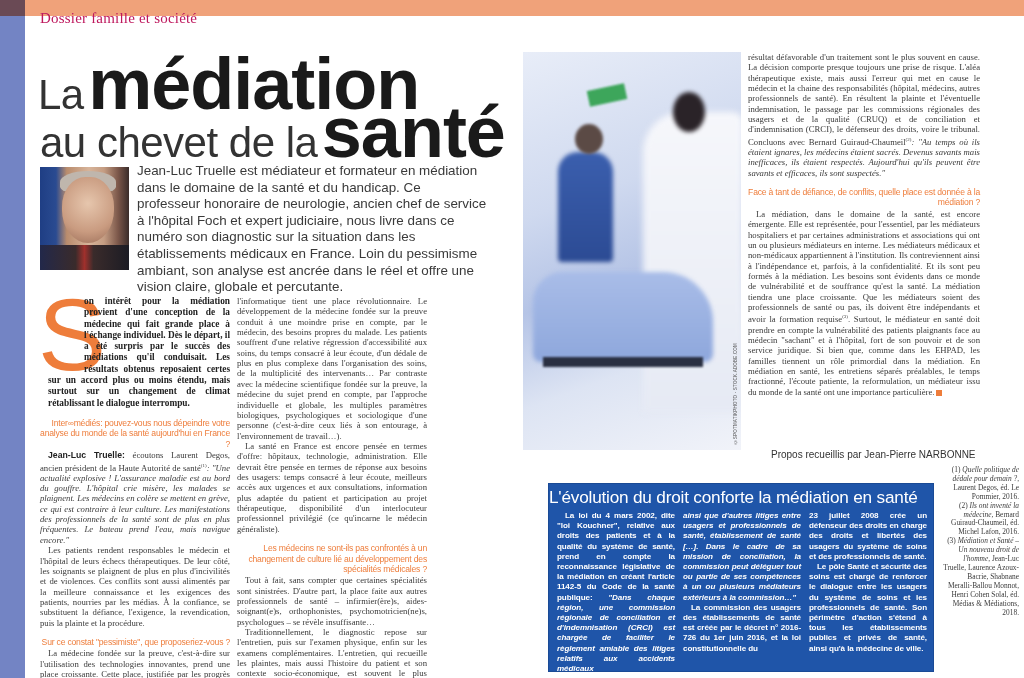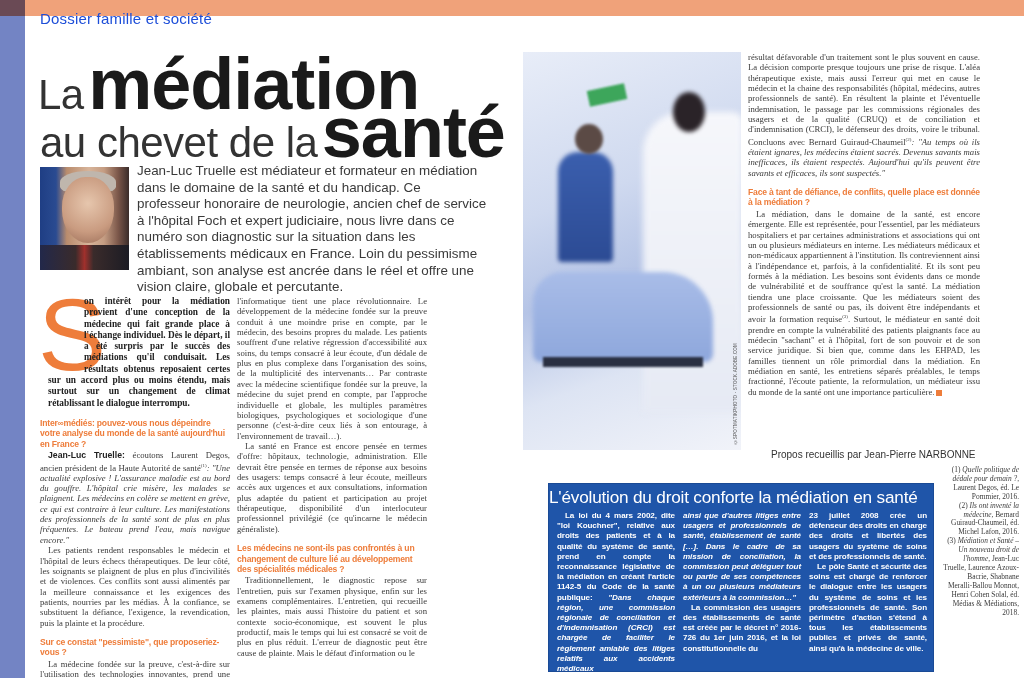--- a/index.html
+++ b/index.html
@@ -3,41 +3,41 @@
 <meta charset="utf-8">
 <style>
   * { box-sizing: border-box; margin: 0; padding: 0; }
   html, body { width: 1024px; height: 678px; overflow: hidden; background: #fff; }
   body { position: relative; font-family: "Liberation Serif", serif; color: #2a2a2a; }
 
   .topbar { position: absolute; left: 0; top: 0; width: 1024px; height: 16px; background: #f0a27a; }
   .topbar-dark { position: absolute; left: 0; top: 0; width: 25px; height: 16px; background: #6a4a55; }
   .sidebar { position: absolute; left: 0; top: 16px; width: 25px; height: 662px; background: #7384c4; }
 
-  .rubric { position: absolute; left: 40px; top: 10px; font-family: Liberation Sans, sans-serif; font-size: 15px; color: #1d4ed8; letter-spacing: 0.2px; }
+  .rubric { position: absolute; left: 40px; top: 10px; font-family: Liberation Serif, serif; font-size: 15px; color: #be185d; letter-spacing: 0.2px; }
 
   .title { position: absolute; left: 38px; top: 48px; font-family: "Liberation Sans", sans-serif; color: #1a1a1a; line-height: 1; }
   .title .l1 { position: absolute; left: 0; top: 0; white-space: nowrap; }
   .title .l2 { position: absolute; left: 2px; top: 48px; white-space: nowrap; }
   .title .thin { font-weight: 300; font-size: 42px; color: #333; letter-spacing: -0.5px; }
   .title .bold { font-weight: 700; font-size: 72px; letter-spacing: -1px; }
 
   .portrait { position: absolute; left: 40px; top: 167px; width: 89px; height: 103px;
     background: linear-gradient(90deg, #1f3e84 0%, #2a4b91 18%, #b98c6d 30%, #d7b49a 55%, #c49c82 72%, #7a5649 88%, #3a2c2a 100%);
     overflow: hidden; }
   .portrait .face { position: absolute; left: 22px; top: 10px; width: 52px; height: 66px; border-radius: 45% 45% 50% 50%; background: radial-gradient(circle at 50% 40%, #e6c6ad 0%, #c99b80 60%, #9a6d58 100%); }
   .portrait .hair { position: absolute; left: 20px; top: 4px; width: 56px; height: 22px; border-radius: 50% 50% 30% 30%; background: #bfb6ad; }
   .portrait .suit { position: absolute; left: 0; top: 78px; width: 89px; height: 30px; background: linear-gradient(90deg,#22284a,#3a2b2b 40%,#a0302c 50%,#3a2b2b 60%,#1c1c24); }
 
   .intro { position: absolute; left: 137px; top: 163px; width: 350px; font-family: "Liberation Sans", sans-serif; font-size: 13.4px; line-height: 16.6px; color: #3a3a3a; }
 
   .col { position: absolute; font-size: 8.7px; line-height: 10.35px; text-align: justify; hyphens: auto; color: #3a3a3a; }
   .col p { text-indent: 8px; }
   .col p.noind { text-indent: 0; }
-  .col .q { font-family: "Liberation Sans", sans-serif; font-weight: 700; color: #ee7d3b; font-size: 8.6px; line-height: 10.4px; text-align: left; margin-top: 9px; margin-bottom: 1px; letter-spacing: -0.2px; }
+  .col .q { font-family: "Liberation Sans", sans-serif; font-weight: 400; color: #ee7d3b; font-size: 8.6px; line-height: 10.4px; text-align: right; margin-top: 9px; margin-bottom: 1px; letter-spacing: -0.2px; }
   .col i { font-style: italic; }
   .col .sp { font-family: "Liberation Sans", sans-serif; font-weight: 700; color: #222; }
   .col1 { left: 40px; top: 296px; width: 190px; }
   .col2 { left: 237px; top: 296px; width: 190px; }
   .col3 { left: 748px; top: 52px; width: 232px; }
 
   .lead { font-weight: 700; color: #222; font-size: 9.3px; line-height: 11.3px; text-indent: 0 !important; margin-left: 8px; }
   .dropcap { float: left; font-family: "Liberation Sans", sans-serif; font-weight: 400; color: #ee7d3b; font-size: 102px; line-height: 74px; width: 40px; height: 72px; margin: 2px 6px 0 -2px; }
 
   .photo { position: absolute; left: 523px; top: 52px; width: 218px; height: 398px; overflow: hidden;
@@ -105,20 +105,21 @@
   <div class="q">Sur ce constat "pessimiste", que proposeriez-vous ?</div>
   <p style="height:62px;overflow:hidden">La médecine fondée sur la preuve, c'est-à-dire sur l'utilisation des technologies innovantes, prend une place croissante. Cette place, justifiée par les progrès de la science, infléchit la démarche diagnostique et thérapeutique. Dans l'appropriation de ce développement technologique et scientifique, l'informatique tient une place révolutionnaire. Le développement de la médecine fondée sur la preuve conduit à une moindre prise en compte, par le médecin, des besoins propres du malade. Les patients souffrent d'une relative régression d'accessibilité aux soins, du temps consacré à leur écoute, d'un dédale de plus en plus complexe dans l'organisation des soins, de la multiplicité des intervenants… Par contraste avec la médecine scientifique fondée sur la preuve, la médecine du sujet prend en compte, par l'approche individuelle et globale, les multiples paramètres biologiques, psychologiques et sociologique d'une personne (c'est-à-dire ceux liés à son entourage, à l'environnement de travail…).</p>
 </div>
 
 <div class="col col2">
   <p class="noind" style="height:145px;overflow:hidden;position:relative">
     <span style="position:absolute;left:0;top:-62px;text-indent:8px;display:block">La médecine fondée sur la preuve, c'est-à-dire sur l'utilisation des technologies innovantes, prend une place croissante. Cette place, justifiée par les progrès de la science, infléchit la démarche diagnostique et thérapeutique. Dans l'appropriation de ce développement technologique et scientifique, l'informatique tient une place révolutionnaire. Le développement de la médecine fondée sur la preuve conduit à une moindre prise en compte, par le médecin, des besoins propres du malade. Les patients souffrent d'une relative régression d'accessibilité aux soins, du temps consacré à leur écoute, d'un dédale de plus en plus complexe dans l'organisation des soins, de la multiplicité des intervenants… Par contraste avec la médecine scientifique fondée sur la preuve, la médecine du sujet prend en compte, par l'approche individuelle et globale, les multiples paramètres biologiques, psychologiques et sociologique d'une personne (c'est-à-dire ceux liés à son entourage, à l'environnement de travail…).</span>
   </p>
   <p>La santé en France est encore pensée en termes d'offre: hôpitaux, technologie, administration. Elle devrait être pensée en termes de réponse aux besoins des usagers: temps consacré à leur écoute, meilleurs accès aux urgences et aux consultations, information plus adaptée du patient et participation au projet thérapeutique, disponibilité d'un interlocuteur professionnel privilégié (ce qu'incarne le médecin généraliste).</p>
   <div class="q">Les médecins ne sont-ils pas confrontés à un changement de culture lié au développement des spécialités médicales ?</div>
+  <p>Tout à fait, sans compter que certaines spécialités sont sinistrées. D'autre part, la place faite aux autres professionnels de santé – infirmier(ère)s, aides-soignant(e)s, orthophonistes, psychomotricien(ne)s, psychologues – se révèle insuffisante…</p>
   <p>Traditionnellement, le diagnostic repose sur l'entretien, puis sur l'examen physique, enfin sur les examens complémentaires. L'entretien, qui recueille les plaintes, mais aussi l'histoire du patient et son contexte socio-économique, est souvent le plus productif, mais le temps qui lui est consacré se voit de plus en plus réduit. L'erreur de diagnostic peut être cause de plainte. Mais le défaut d'information ou le</p>
 </div>
 
 <div class="photo">
   <div class="sign"></div>
   <div class="p2"></div>
   <div class="p2h"></div>
   <div class="p1"></div>
   <div class="p1h"></div>
   <div class="bed"></div>

